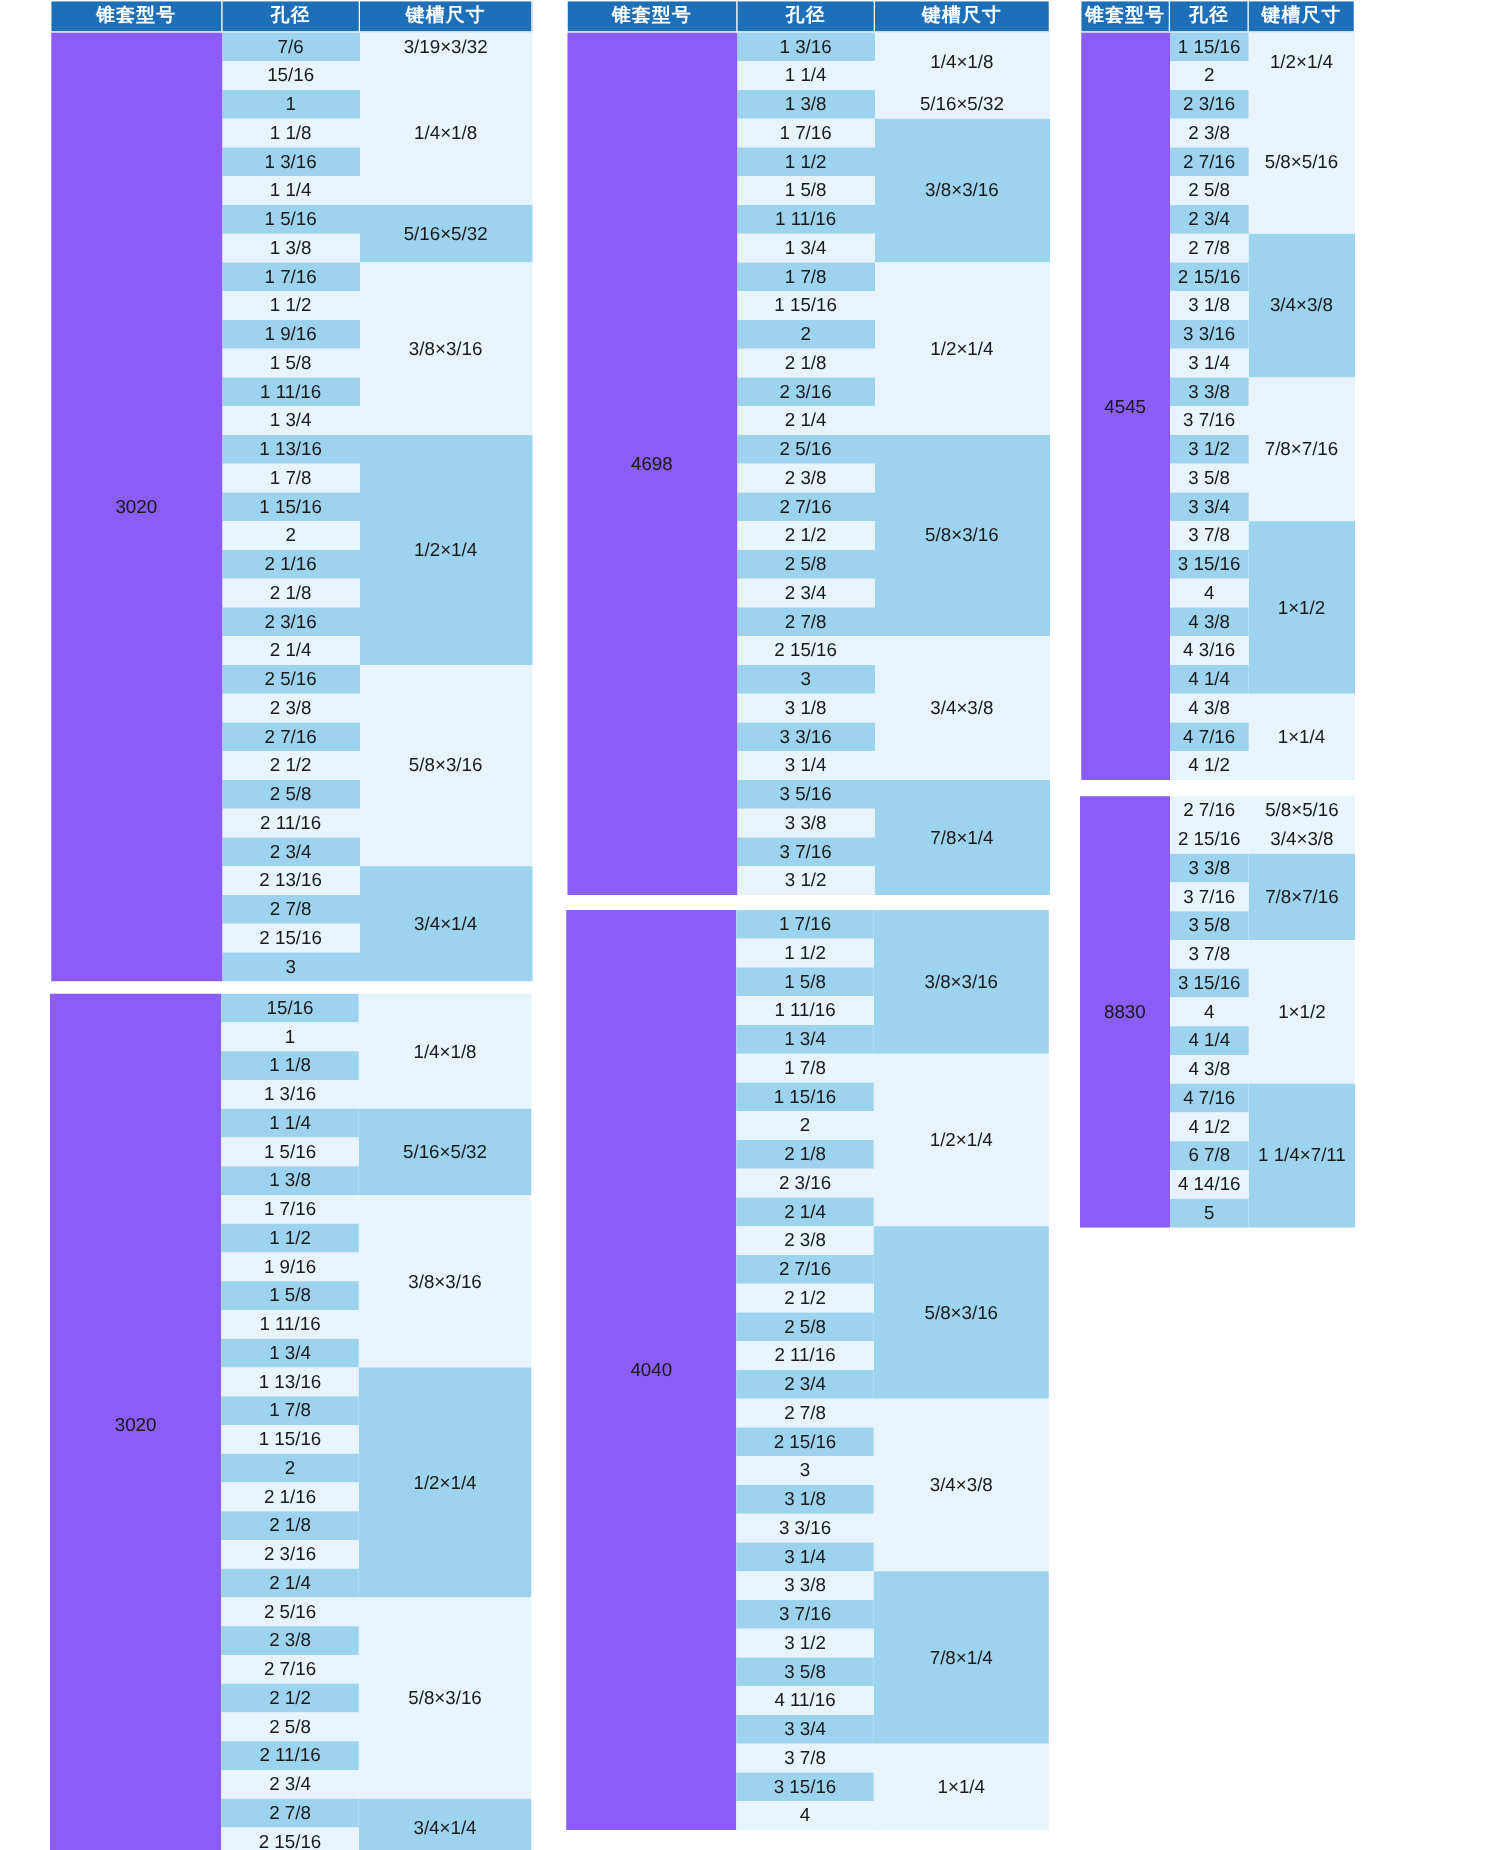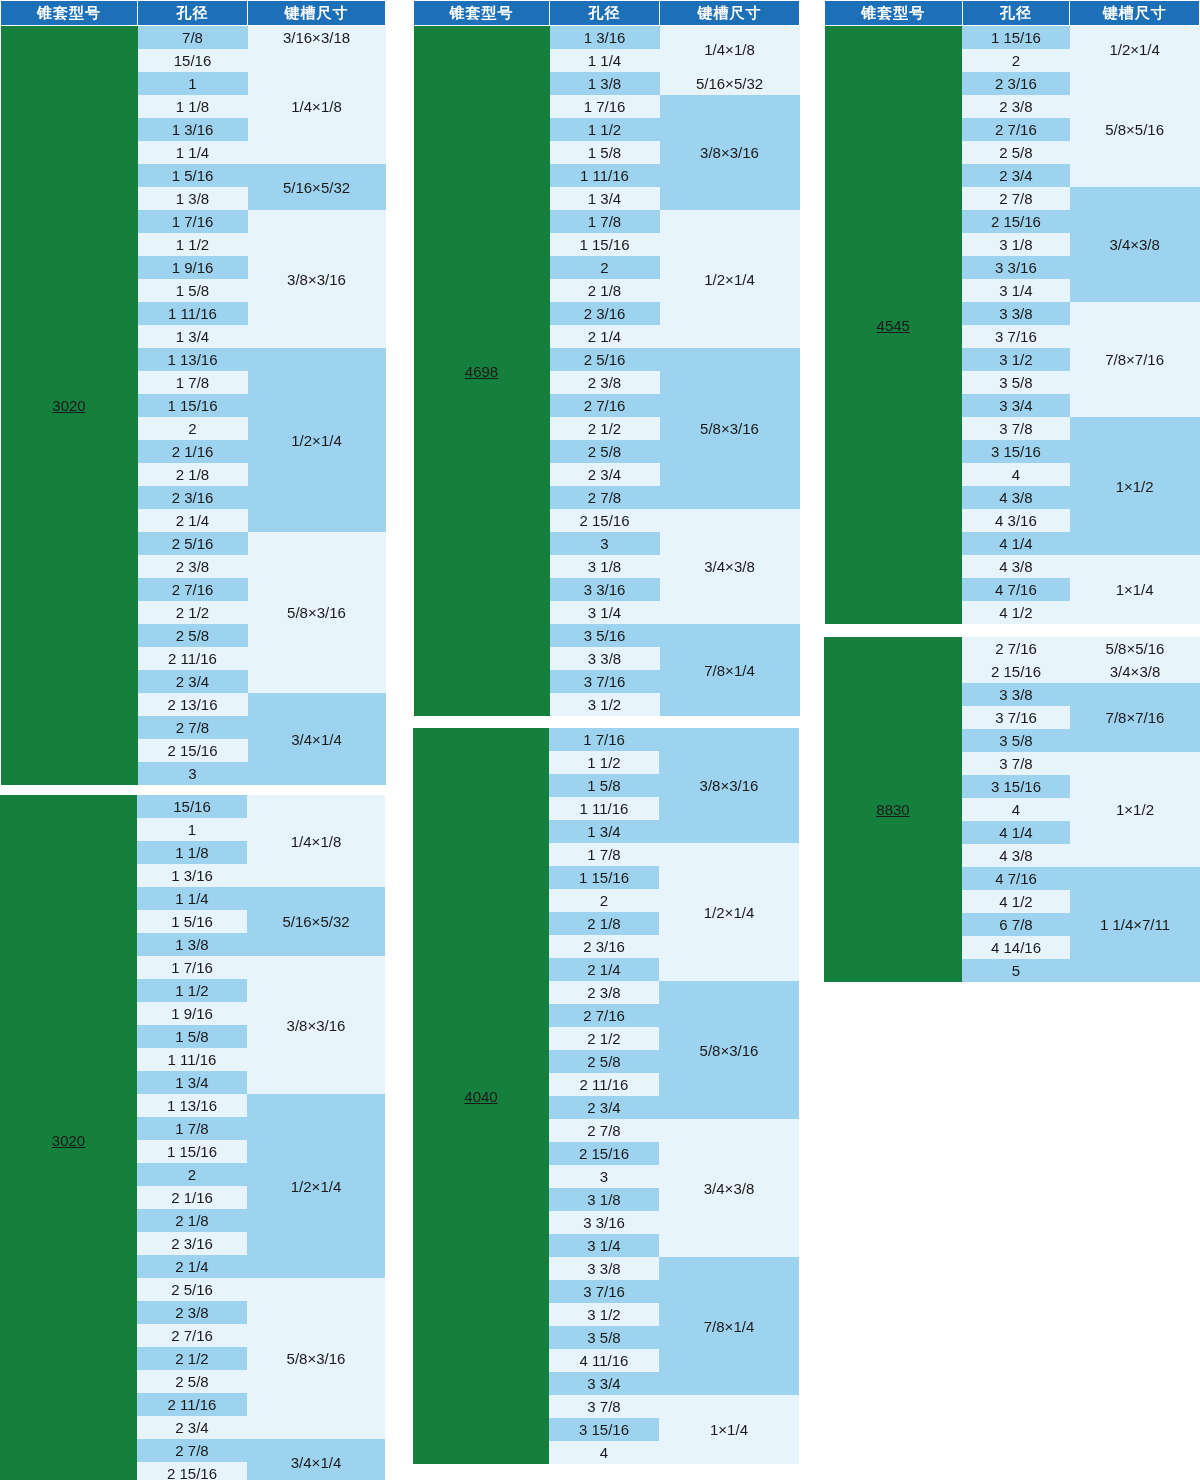--- a/index.html
+++ b/index.html
@@ -8,22 +8,23 @@
     background: #ffffff;
   }
   body {
     width: 1200px;
     height: 1480px;
     font-family: "Liberation Sans", sans-serif;
     position: relative;
   }
   .page {
     position: relative;
-    width: 1200px;
+    width: 1044px;
     height: 1480px;
+    margin-left: 40px;
   }
   .tbl {
     position: absolute;
     border-collapse: collapse;
     table-layout: fixed;
     font-size: 15px;
     color: #1a1a1a;
   }
   .tbl th {
     background: #1d6fb8;
@@ -39,24 +40,23 @@
   }
   .tbl td {
     height: 23px;
     line-height: 23px;
     text-align: center;
     padding: 0;
     border: none;
     vertical-align: middle;
   }
   td.model {
-    background: #15803d;
+    background: #8b5cf6;
     font-size: 15px;
     color: #1a1a1a;
-    text-decoration: underline;
   }
   td.bore-a { background: #e8f4fc; }
   td.bore-b { background: #9ed3f0; }
   td.key-a  { background: #e8f4fc; }
   td.key-b  { background: #9ed3f0; }
 
   
   #t3020a { left: 0px;   top: 0px;   }
   #t3020b { left: 0px;   top: 795px; }
   #t3535  { left: 413px; top: 0px;   }
@@ -90,22 +90,22 @@
     <thead>
       <tr>
         <th>锥套型号</th>
         <th>孔径</th>
         <th>键槽尺寸</th>
       </tr>
     </thead>
     <tbody>
         <tr>
           <td class="model" rowspan="33">3020</td>
-          <td class="bore-b">7/8</td>
-          <td class="key-a" rowspan="1">3/16×3/18</td>
+          <td class="bore-b">7/6</td>
+          <td class="key-a" rowspan="1">3/19×3/32</td>
         </tr>
         <tr>
           <td class="bore-a">15/16</td>
           <td class="key-a" rowspan="5">1/4×1/8</td>
         </tr>
         <tr>
           <td class="bore-b">1</td>
         </tr>
         <tr>
           <td class="bore-a">1  1/8</td>

